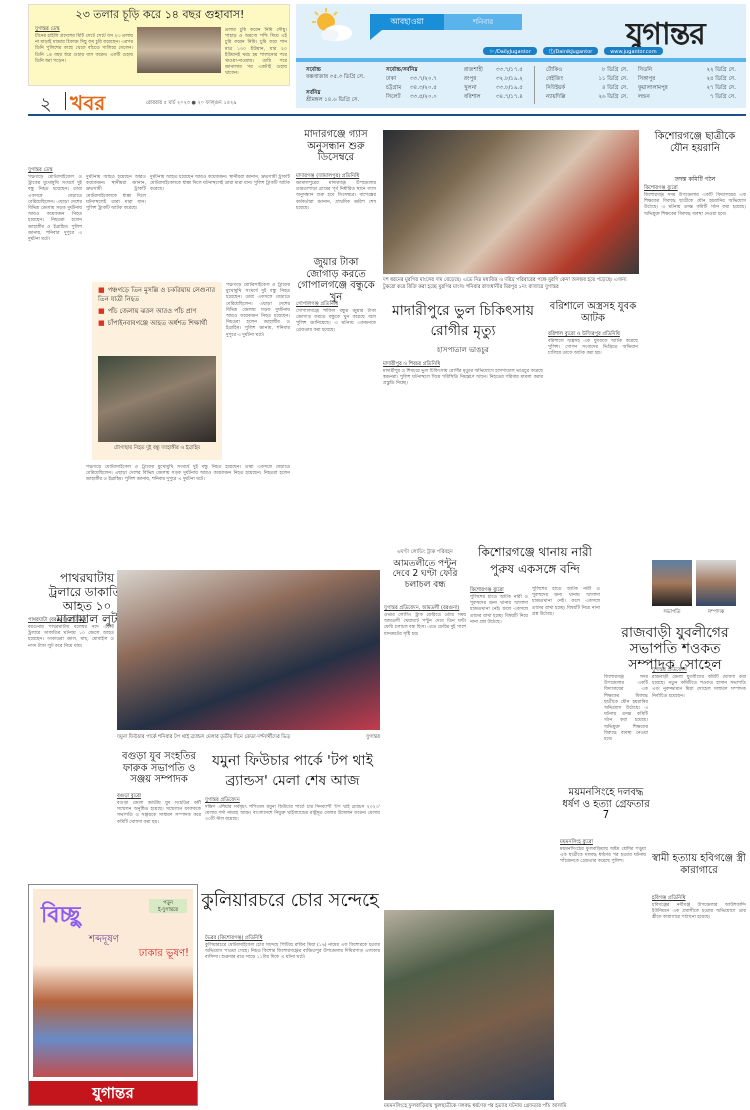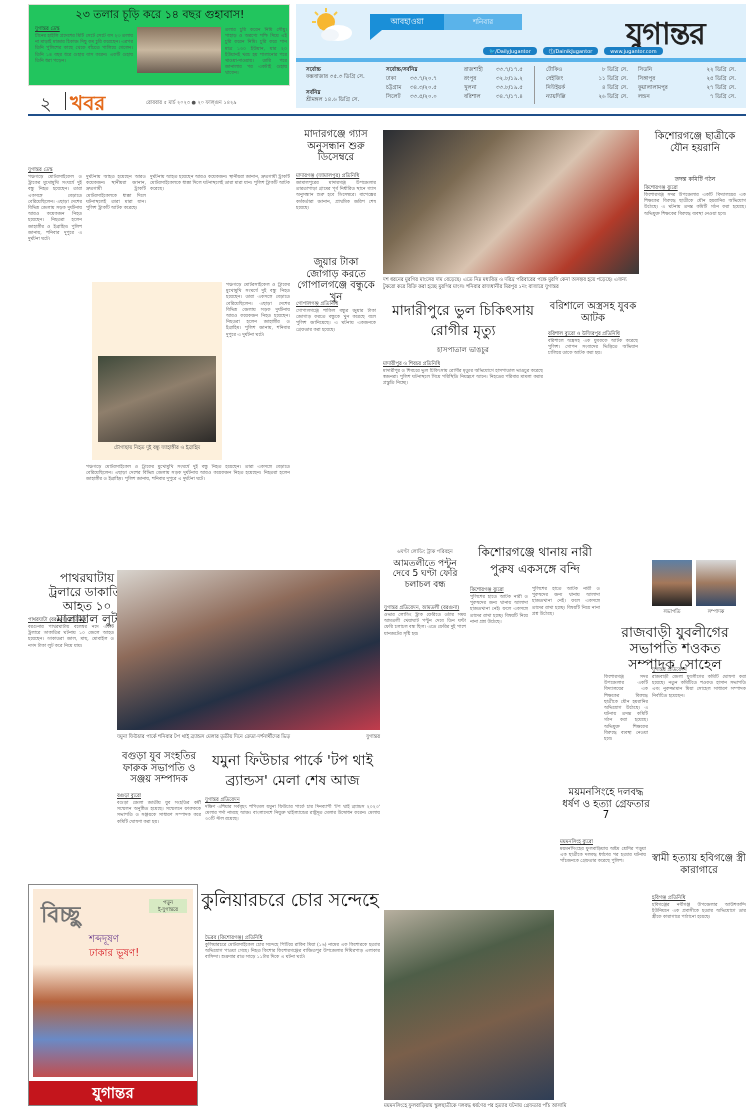--- a/index.html
+++ b/index.html
@@ -4,21 +4,21 @@
 <style>
   *{box-sizing:border-box;margin:0;padding:0}
   body{width:750px;height:1110px;background:#fff;font-family:"DejaVu Serif",serif;color:#222;position:relative;overflow:hidden}
   .abs{position:absolute}
   .hl{font-family:"DejaVu Sans",sans-serif;color:#111;text-align:center;line-height:1.15}
   .body-txt{font-size:4.6px;line-height:6.2px;color:#555;text-align:justify;overflow:hidden;font-family:"DejaVu Sans",sans-serif}
   .byline{font-size:5px;color:#333;text-decoration:underline;font-family:"DejaVu Sans",sans-serif;white-space:nowrap;overflow:hidden}
   .photo{background:linear-gradient(135deg,#6b5b4e,#b99a7e 40%,#4a3f3a);overflow:hidden}
   .caption{font-size:5px;color:#444;font-family:"DejaVu Sans",sans-serif;line-height:6.5px}
   
-  #teaser{left:28px;top:4px;width:262px;height:82px;background:#22c55e;border:1px solid #e0dcd4}
+  #teaser{left:28px;top:4px;width:262px;height:82px;background:#fef9c3;border:1px solid #e0dcd4}
   
   #weather{left:296px;top:4px;width:450px;height:104px;background:#dff0fb}
   .wx-row{font-size:5.5px;color:#444;font-family:"DejaVu Sans",sans-serif;white-space:nowrap}
   .social{font-size:5px;color:#fff;background:#1a7fc4;border-radius:6px;padding:1px 6px;font-family:"DejaVu Sans",sans-serif}
   #logo{font-family:"DejaVu Serif",serif;font-size:30px;font-weight:bold;color:#222;letter-spacing:-1px}
   .sidebar-box{background:#fdf0dc}
   .bullet{color:#d32;font-size:7px;margin-right:3px}
 </style>
 </head>
 <body>
@@ -119,20 +119,25 @@
 </div>
 <div class="abs" style="left:28px;top:114px;width:718px;height:2px;background:#1f4f8a"></div>
 
 <div class="hl abs" style="left:28px;top:118px;width:262px;font-size:16px;font-weight:bold;line-height:22px">
 </div>
 <div class="byline abs" style="left:28px;top:166px">যুগান্তর ডেস্ক</div>
 <div class="body-txt abs" style="left:28px;top:174px;width:54px;height:290px">পঞ্চগড়ে মোটরসাইকেল ও ট্রাকের মুখোমুখি সংঘর্ষে দুই বন্ধু নিহত হয়েছেন। তারা একসঙ্গে বেড়াতে বেরিয়েছিলেন। এছাড়া দেশের বিভিন্ন জেলায় সড়ক দুর্ঘটনায় আরও কয়েকজন নিহত হয়েছেন। নিহতরা হলেন জাহাঙ্গীর ও ইব্রাহিম। পুলিশ জানায়, শনিবার দুপুরে এ দুর্ঘটনা ঘটে।</div>
 <div class="body-txt abs" style="left:86px;top:174px;width:60px;height:100px">দুর্ঘটনায় আহত হয়েছেন আরও কয়েকজন। স্থানীয়রা জানান, দ্রুতগামী ট্রাকটি মোটরসাইকেলকে ধাক্কা দিলে ঘটনাস্থলেই তারা মারা যান। পুলিশ ট্রাকটি আটক করেছে।</div>
 <div class="body-txt abs" style="left:150px;top:174px;width:140px;height:100px">দুর্ঘটনায় আহত হয়েছেন আরও কয়েকজন। স্থানীয়রা জানান, দ্রুতগামী ট্রাকটি মোটরসাইকেলকে ধাক্কা দিলে ঘটনাস্থলেই তারা মারা যান। পুলিশ ট্রাকটি আটক করেছে।</div>
 <div class="sidebar-box abs" style="left:92px;top:282px;width:130px;height:178px">
+  <div class="abs" style="left:6px;top:4px;width:120px;font-size:6.5px;line-height:9px;font-family:'DejaVu Sans',sans-serif;color:#333">
+    <div><span class="bullet">■</span><span>পঞ্চগড়ে তিন মুসল্লি ও চকরিয়ায় লেগুনার তিন যাত্রী নিহত</span></div>
+    <div style="margin-top:3px"><span class="bullet">■</span><span>পাঁচ জেলায় ঝরল আরও পাঁচ প্রাণ</span></div>
+    <div style="margin-top:3px"><span class="bullet">■</span><span>চাঁপাইনবাবগঞ্জে আহত অর্ধশত শিক্ষার্থী</span></div>
+  </div>
   <div class="photo abs" style="left:6px;top:74px;width:118px;height:86px;background:linear-gradient(160deg,#3f4a3b,#8f7f6c 45%,#2c2a28)"></div>
   <div class="caption abs" style="left:6px;top:162px;width:118px;text-align:center">চৌগাছায় নিহত দুই বন্ধু জাহাঙ্গীর ও ইব্রাহিম</div>
 </div>
 <div class="body-txt abs" style="left:226px;top:282px;width:64px;height:178px">পঞ্চগড়ে মোটরসাইকেল ও ট্রাকের মুখোমুখি সংঘর্ষে দুই বন্ধু নিহত হয়েছেন। তারা একসঙ্গে বেড়াতে বেরিয়েছিলেন। এছাড়া দেশের বিভিন্ন জেলায় সড়ক দুর্ঘটনায় আরও কয়েকজন নিহত হয়েছেন। নিহতরা হলেন জাহাঙ্গীর ও ইব্রাহিম। পুলিশ জানায়, শনিবার দুপুরে এ দুর্ঘটনা ঘটে।</div>
 <div class="body-txt abs" style="left:86px;top:464px;width:204px;height:96px">পঞ্চগড়ে মোটরসাইকেল ও ট্রাকের মুখোমুখি সংঘর্ষে দুই বন্ধু নিহত হয়েছেন। তারা একসঙ্গে বেড়াতে বেরিয়েছিলেন। এছাড়া দেশের বিভিন্ন জেলায় সড়ক দুর্ঘটনায় আরও কয়েকজন নিহত হয়েছেন। নিহতরা হলেন জাহাঙ্গীর ও ইব্রাহিম। পুলিশ জানায়, শনিবার দুপুরে এ দুর্ঘটনা ঘটে।</div>
 
 <div class="hl abs" style="left:296px;top:128px;width:80px;font-size:10px">মাদারগঞ্জে গ্যাস অনুসন্ধান শুরু ডিসেম্বরে</div>
 <div class="byline abs" style="left:296px;top:172px;width:80px">মাদারগঞ্জ (জামালপুর) প্রতিনিধি</div>
 <div class="body-txt abs" style="left:296px;top:180px;width:80px;height:70px">জামালপুরের মাদারগঞ্জ উপজেলার তারতাপাড়া গ্রামের পূর্ব নির্ধারিত স্থানে গ্যাস অনুসন্ধান শুরু হবে ডিসেম্বরে। বাপেক্সের কর্মকর্তারা জানান, প্রাথমিক জরিপ শেষ হয়েছে।</div>
 
@@ -161,21 +166,21 @@
 <div class="byline abs" style="left:28px;top:616px;width:86px">পাথরঘাটা (বরগুনা) প্রতিনিধি</div>
 <div class="body-txt abs" style="left:28px;top:624px;width:86px;height:180px">বরগুনার পাথরঘাটায় বলেশ্বর নদে একটি ট্রলারে ডাকাতির ঘটনায় ১০ জেলে আহত হয়েছেন। ডাকাতরা জাল, মাছ, মোবাইল ও নগদ টাকা লুট করে নিয়ে যায়।</div>
 
 <div class="photo abs" style="left:117px;top:570px;width:263px;height:160px;background:linear-gradient(160deg,#d9d5cf,#8e6b5a 35%,#243044 65%,#c23c4c)"></div>
 <div class="caption abs" style="left:117px;top:733px;width:263px;display:flex;justify-content:space-between">
     <span>যমুনা ফিউচার পার্কে শনিবার টপ থাই ব্র্যান্ডস মেলার তৃতীয় দিনে ক্রেতা-দর্শনার্থীদের ভিড়</span>
     <span>যুগান্তর</span>
   </div>
 
 <div class="abs" style="left:384px;top:548px;width:82px;text-align:center;font-size:5px;color:#555;font-family:'DejaVu Sans',sans-serif">৬ঘণ্টা লোডিং ট্রাক পরিবহন</div>
-<div class="hl abs" style="left:384px;top:558px;width:82px;font-size:9px">আমতলীতে পন্টুন দেবে 5 ঘণ্টা ফেরি চলাচল বন্ধ</div>
+<div class="hl abs" style="left:384px;top:558px;width:82px;font-size:9px">আমতলীতে পন্টুন দেবে 2 ঘণ্টা ফেরি চলাচল বন্ধ</div>
 <div class="byline abs" style="left:384px;top:604px;width:82px">যুগান্তর প্রতিবেদন, আমতলী (বরগুনা)</div>
 <div class="body-txt abs" style="left:384px;top:612px;width:82px;height:236px">ওভার লোডিং ট্রাক ফেরিতে ওঠার সময় আমতলী খেয়াঘাট পন্টুন দেবে তিন ঘণ্টা ফেরি চলাচল বন্ধ ছিল। এতে ফেরির দুই পাশে যানজটের সৃষ্টি হয়।</div>
 
 <div class="hl abs" style="left:470px;top:544px;width:130px;font-size:12px;line-height:17px">কিশোরগঞ্জে থানায় নারী পুরুষ একসঙ্গে বন্দি</div>
 <div class="byline abs" style="left:470px;top:586px">কিশোরগঞ্জ ব্যুরো</div>
 <div class="body-txt abs" style="left:470px;top:594px;width:58px;height:254px">পুলিশের হাতে আটক নারী ও পুরুষদের জন্য থানায় আলাদা হাজতখানা নেই। ফলে একসঙ্গে তাদের রাখা হচ্ছে। বিষয়টি নিয়ে নানা প্রশ্ন উঠেছে।</div>
 <div class="body-txt abs" style="left:532px;top:586px;width:68px;height:176px">পুলিশের হাতে আটক নারী ও পুরুষদের জন্য থানায় আলাদা হাজতখানা নেই। ফলে একসঙ্গে তাদের রাখা হচ্ছে। বিষয়টি নিয়ে নানা প্রশ্ন উঠেছে।</div>
 
 <div class="photo abs" style="left:652px;top:560px;width:40px;height:46px;background:linear-gradient(180deg,#5c7fa5,#a5785a 50%,#222)"></div>
 <div class="photo abs" style="left:696px;top:560px;width:40px;height:46px;background:linear-gradient(180deg,#d8d8d8,#a07a60 50%,#344a6a)"></div>
@@ -205,21 +210,21 @@
 <div class="hl abs" style="left:200px;top:890px;width:180px;font-size:18px;line-height:20px">
   <div>কুলিয়ারচরে চোর সন্দেহে</div>
 </div>
 <div class="byline abs" style="left:205px;top:934px">ভৈরব (কিশোরগঞ্জ) প্রতিনিধি</div>
 <div class="body-txt abs" style="left:205px;top:942px;width:175px;height:160px">কুলিয়ারচরে মোটরসাইকেল চোর সন্দেহে পিটিয়ে রাকিব মিয়া (১৬) নামের এক কিশোরকে হত্যার অভিযোগ পাওয়া গেছে। নিহত কিশোর কিশোরগঞ্জের বাজিতপুর উপজেলার দিঘিরপাড় এলাকার বাসিন্দা। শুক্রবার রাত সাড়ে ১১টার দিকে এ ঘটনা ঘটে।</div>
 <div class="photo abs" style="left:384px;top:910px;width:170px;height:190px;background:linear-gradient(160deg,#b8b0a0,#4e5e48 30%,#7a5f4a 60%,#2f3e56)"></div>
 <div class="caption abs" style="left:384px;top:1102px;width:260px">ময়মনসিংহে ফুলবাড়িয়ায় স্কুলছাত্রীকে দলবদ্ধ ধর্ষণের পর হত্যার ঘটনায় গ্রেফতার পাঁচ আসামি</div>
 
 <div class="abs" style="left:28px;top:884px;width:170px;height:222px;border:1px solid #888;background:#fff">
   <div class="abs" style="left:4px;top:4px;width:160px;height:188px;background:linear-gradient(180deg,#fbead8 40%,#b5633e 60%,#6a8ac6 80%,#c24e4e)"></div>
-  <div class="abs" style="left:12px;top:12px;font-size:22px;font-weight:bold;color:#737373;font-family:Liberation Serif, serif">বিচ্ছু</div>
+  <div class="abs" style="left:12px;top:12px;font-size:22px;font-weight:bold;color:#8b5cf6;font-family:Liberation Serif, serif">বিচ্ছু</div>
   <div class="abs" style="left:120px;top:14px;width:38px;background:#d7eac3;text-align:center;font-size:5px;color:#333;font-family:'DejaVu Sans',sans-serif;line-height:7px">
     <div>পড়ুন</div>
     <div>ই-যুগান্তরে</div>
   </div>
   <div class="abs" style="left:60px;top:46px;width:100px;font-size:10px;color:#6b3e8e;font-family:Liberation Serif, serif">শব্দদূষণ</div>
-  <div class="abs" style="left:60px;top:60px;width:100px;font-size:10px;color:#d71f26;font-family:'DejaVu Sans',sans-serif">ঢাকার ভূষণ!</div>
+  <div class="abs" style="left:60px;top:60px;width:100px;text-align:right;font-size:10px;color:#d71f26;font-family:'DejaVu Sans',sans-serif">ঢাকার ভূষণ!</div>
   <div class="abs" style="left:0;top:196px;width:168px;height:24px;background:#c4151c;color:#fff;text-align:center;font-size:15px;font-weight:bold;line-height:24px">যুগান্তর</div>
 </div>
 
 </body></html>

